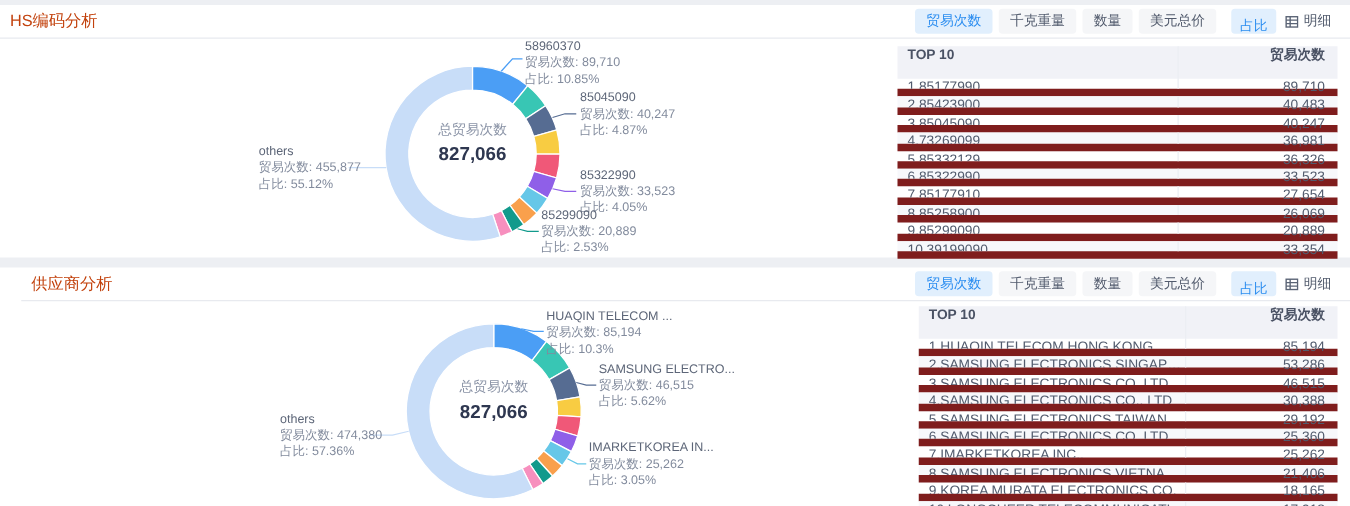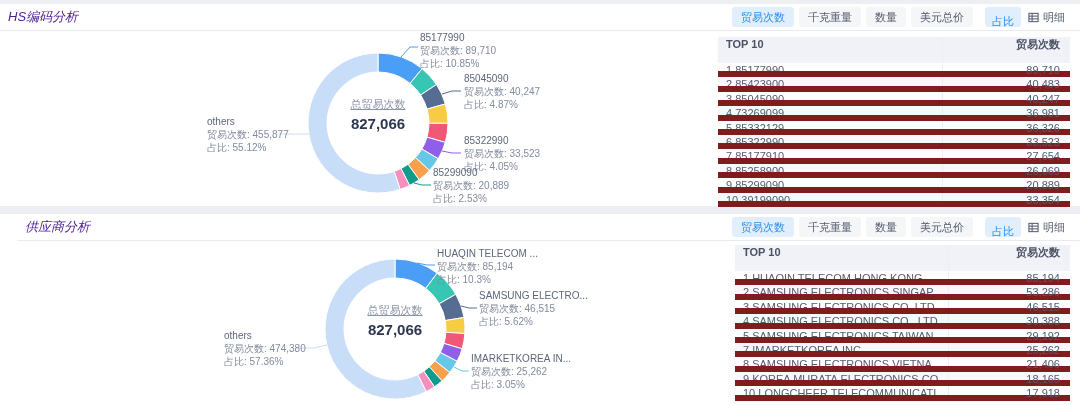--- a/index.html
+++ b/index.html
@@ -8,40 +8,40 @@
     font-family:"Liberation Sans","DejaVu Sans",sans-serif;
     -webkit-font-smoothing:antialiased;overflow:hidden;
   }
   .card{background:#fff;position:relative;}
   .card1{margin-top:4px;height:202px;}
   .card2{margin-top:8px;height:191px;padding-left:17px;}
   .card-header{
     height:27px;display:flex;align-items:center;justify-content:space-between;
     padding:0 8px;border-bottom:1px solid #e8eaef;box-sizing:border-box;
   }
-  .card-title{font-size:13px;color:#4c1d95;font-style:italic;}
+  .card-title{font-size:13px;color:#c2410c;}
   .toolbar{display:flex;align-items:center;}
   .metrics{display:flex;align-items:center;}
   .btn{
     font-size:11px;height:20px;line-height:20px;padding:0 9px;margin-left:5px;
     border-radius:3px;color:#525b6d;background:#f5f6f8;cursor:pointer;white-space:nowrap;
   }
   .btn.active{background:#e1effd;color:#2b8df0;}
   .view-group{display:flex;align-items:center;margin-left:12px;}
   .view-btn{
     display:flex;align-items:center;gap:4px;font-size:11px;height:20px;line-height:20px;
     padding:0 7px;border-radius:3px;color:#525b6d;cursor:pointer;white-space:nowrap;
   }
   .view-btn.active{background:#e1effd;color:#2b8df0;flex-direction:column;}
   .content{position:relative;}
   .content1{height:172px;}
   .content2{height:162px;}
   svg.donut{position:absolute;left:0;top:0;}
   .center-label{position:absolute;width:140px;text-align:center;pointer-events:none;}
-  .center-title{font-size:11px;color:#8a93a6;line-height:15px;text-decoration:underline;}
+  .center-title{font-size:11px;color:#8a93a6;line-height:15px;}
   .center-value{font-size:15px;font-weight:600;color:#2e3750;line-height:24px;}
   .callout{position:absolute;font-size:10px;line-height:13px;color:#828b9d;white-space:nowrap;}
   .callout .c-name{color:#5d6678;}
   .top10{position:absolute;left:718px;right:10px;font-size:11px;color:#525b6d;}
   .t1{top:6px;} .t2{top:4px;}
   .t-header{display:flex;background:#f1f2f7;font-weight:bold;color:#4a5264;height:26px;line-height:14px;}
   .t-row{display:flex;height:14.4px;line-height:14.4px;border-bottom:6px solid #7f1d1d;box-sizing:border-box;}
   .t-row:nth-child(even){background:#f7f8fb;}
   .t-name{flex:0 0 64%;padding-left:8px;box-sizing:border-box;border-right:1px solid #eceef3;
           overflow:hidden;text-overflow:ellipsis;white-space:nowrap;}
@@ -144,21 +144,21 @@
             <span class="t-name">9.85299090</span>
             <span class="t-val">20,889</span>
           </div>
           <div class="t-row">
             <span class="t-name">10.39199090</span>
             <span class="t-val">33,354</span>
           </div>
         </div>
     </div>
   <div class="callout" style="left: 420px; top: 0px;">
-        <div class="c-name">85177990</div>
+        <div class="c-name">58960370</div>
         <div class="c-line">贸易次数: 89,710</div>
         <div class="c-line">占比: 10.85%</div>
       </div>
       <div class="callout" style="left: 464px; top: 41px;">
         <div class="c-name">85045090</div>
         <div class="c-line">贸易次数: 40,247</div>
         <div class="c-line">占比: 4.87%</div>
       </div>
       <div class="callout" style="left: 464px; top: 103px;">
         <div class="c-name">85322990</div>
@@ -249,20 +249,24 @@
           </div>
           <div class="t-row">
             <span class="t-name">4.SAMSUNG ELECTRONICS CO., LTD</span>
             <span class="t-val">30,388</span>
           </div>
           <div class="t-row">
             <span class="t-name">5.SAMSUNG ELECTRONICS TAIWAN</span>
             <span class="t-val">29,192</span>
           </div>
           <div class="t-row">
+            <span class="t-name">6.SAMSUNG ELECTRONICS CO. LTD...</span>
+            <span class="t-val">25,360</span>
+          </div>
+          <div class="t-row">
             <span class="t-name">7.IMARKETKOREA INC.,</span>
             <span class="t-val">25,262</span>
           </div>
           <div class="t-row">
             <span class="t-name">8.SAMSUNG ELECTRONICS VIETNAM THAI NG</span>
             <span class="t-val">21,406</span>
           </div>
           <div class="t-row">
             <span class="t-name">9.KOREA MURATA ELECTRONICS CO.</span>
             <span class="t-val">18,165</span>

